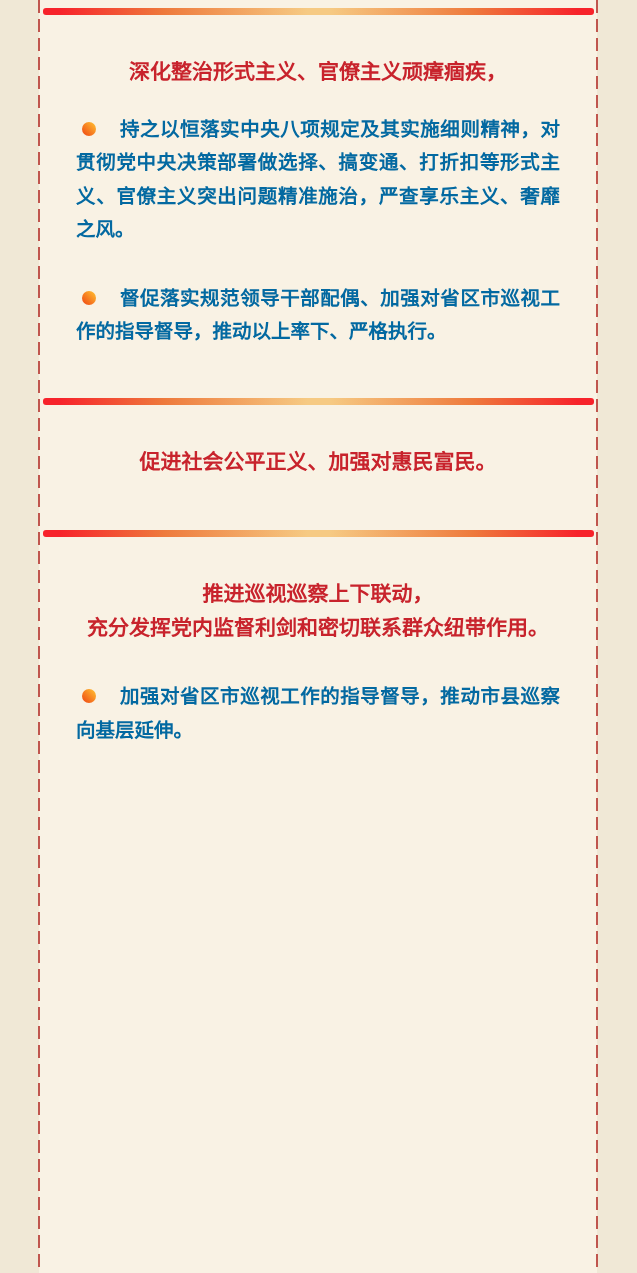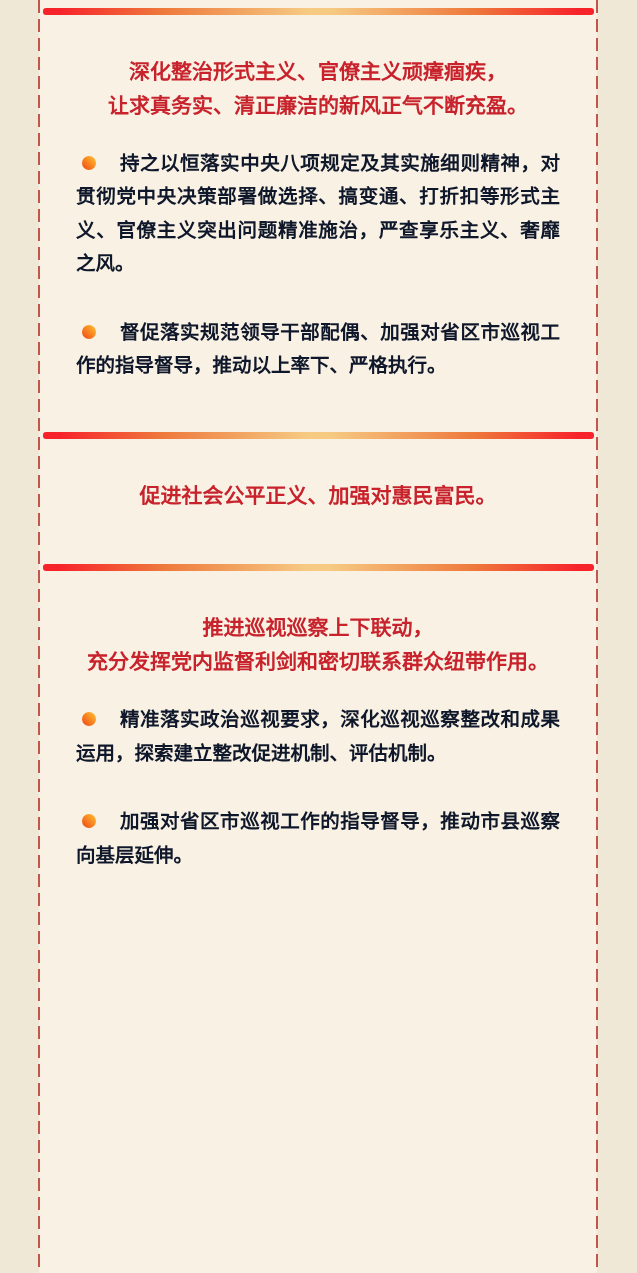--- a/index.html
+++ b/index.html
@@ -42,21 +42,21 @@
     font-size: 21px;
     line-height: 34px;
     text-align: center;
     font-weight: 700;
   }
   .sec.s3 .title { }
   .title .tl { display: block; }
   .para {
     position: relative;
     margin-top: 35px;
-    color: #0f172a;
+    color: #0369a1;
     font-size: 19.5px;
     line-height: 33.4px;
     text-align: justify;
     text-indent: 44px;
   }
   .para.first { margin-top: 24px; }
   .dot {
     position: absolute;
     left: 6px; top: 9px;
     width: 14px; height: 14px;
@@ -69,21 +69,20 @@
 
 <div class="panel">
   <div class="dash left"></div>
   <div class="dash right"></div>
 
   <div class="rule top"></div>
 
   <section class="sec s1">
     <h2 class="title">
       <span class="tl">深化整治形式主义、官僚主义顽瘴痼疾，</span>
-      <span class="tl">让求真务实、清正廉洁的新风正气不断充盈。</span>
     </h2>
     <p class="para first">
       <span class="dot"></span>
       <span>持之以恒落实中央八项规定及其实施细则精神，对贯彻党中央决策部署做选择、搞变通、打折扣等形式主义、官僚主义突出问题精准施治，严查享乐主义、奢靡之风。</span>
     </p>
     <p class="para">
       <span class="dot"></span>
       <span>督促落实规范领导干部配偶、加强对省区市巡视工作的指导督导，推动以上率下、严格执行。</span>
     </p>
   </section>
@@ -96,23 +95,19 @@
     </h2>
   </section>
 
   <div class="rule d3"></div>
 
   <section class="sec s3">
     <h2 class="title">
       <span class="tl">推进巡视巡察上下联动，</span>
       <span class="tl">充分发挥党内监督利剑和密切联系群众纽带作用。</span>
     </h2>
-    <p class="para first">
-      <span class="dot"></span>
-      <span>精准落实政治巡视要求，深化巡视巡察整改和成果运用，探索建立整改促进机制、评估机制。</span>
-    </p>
     <p class="para">
       <span class="dot"></span>
       <span>加强对省区市巡视工作的指导督导，推动市县巡察向基层延伸。</span>
     </p>
   </section>
 
 </div>
 
 </body></html>

